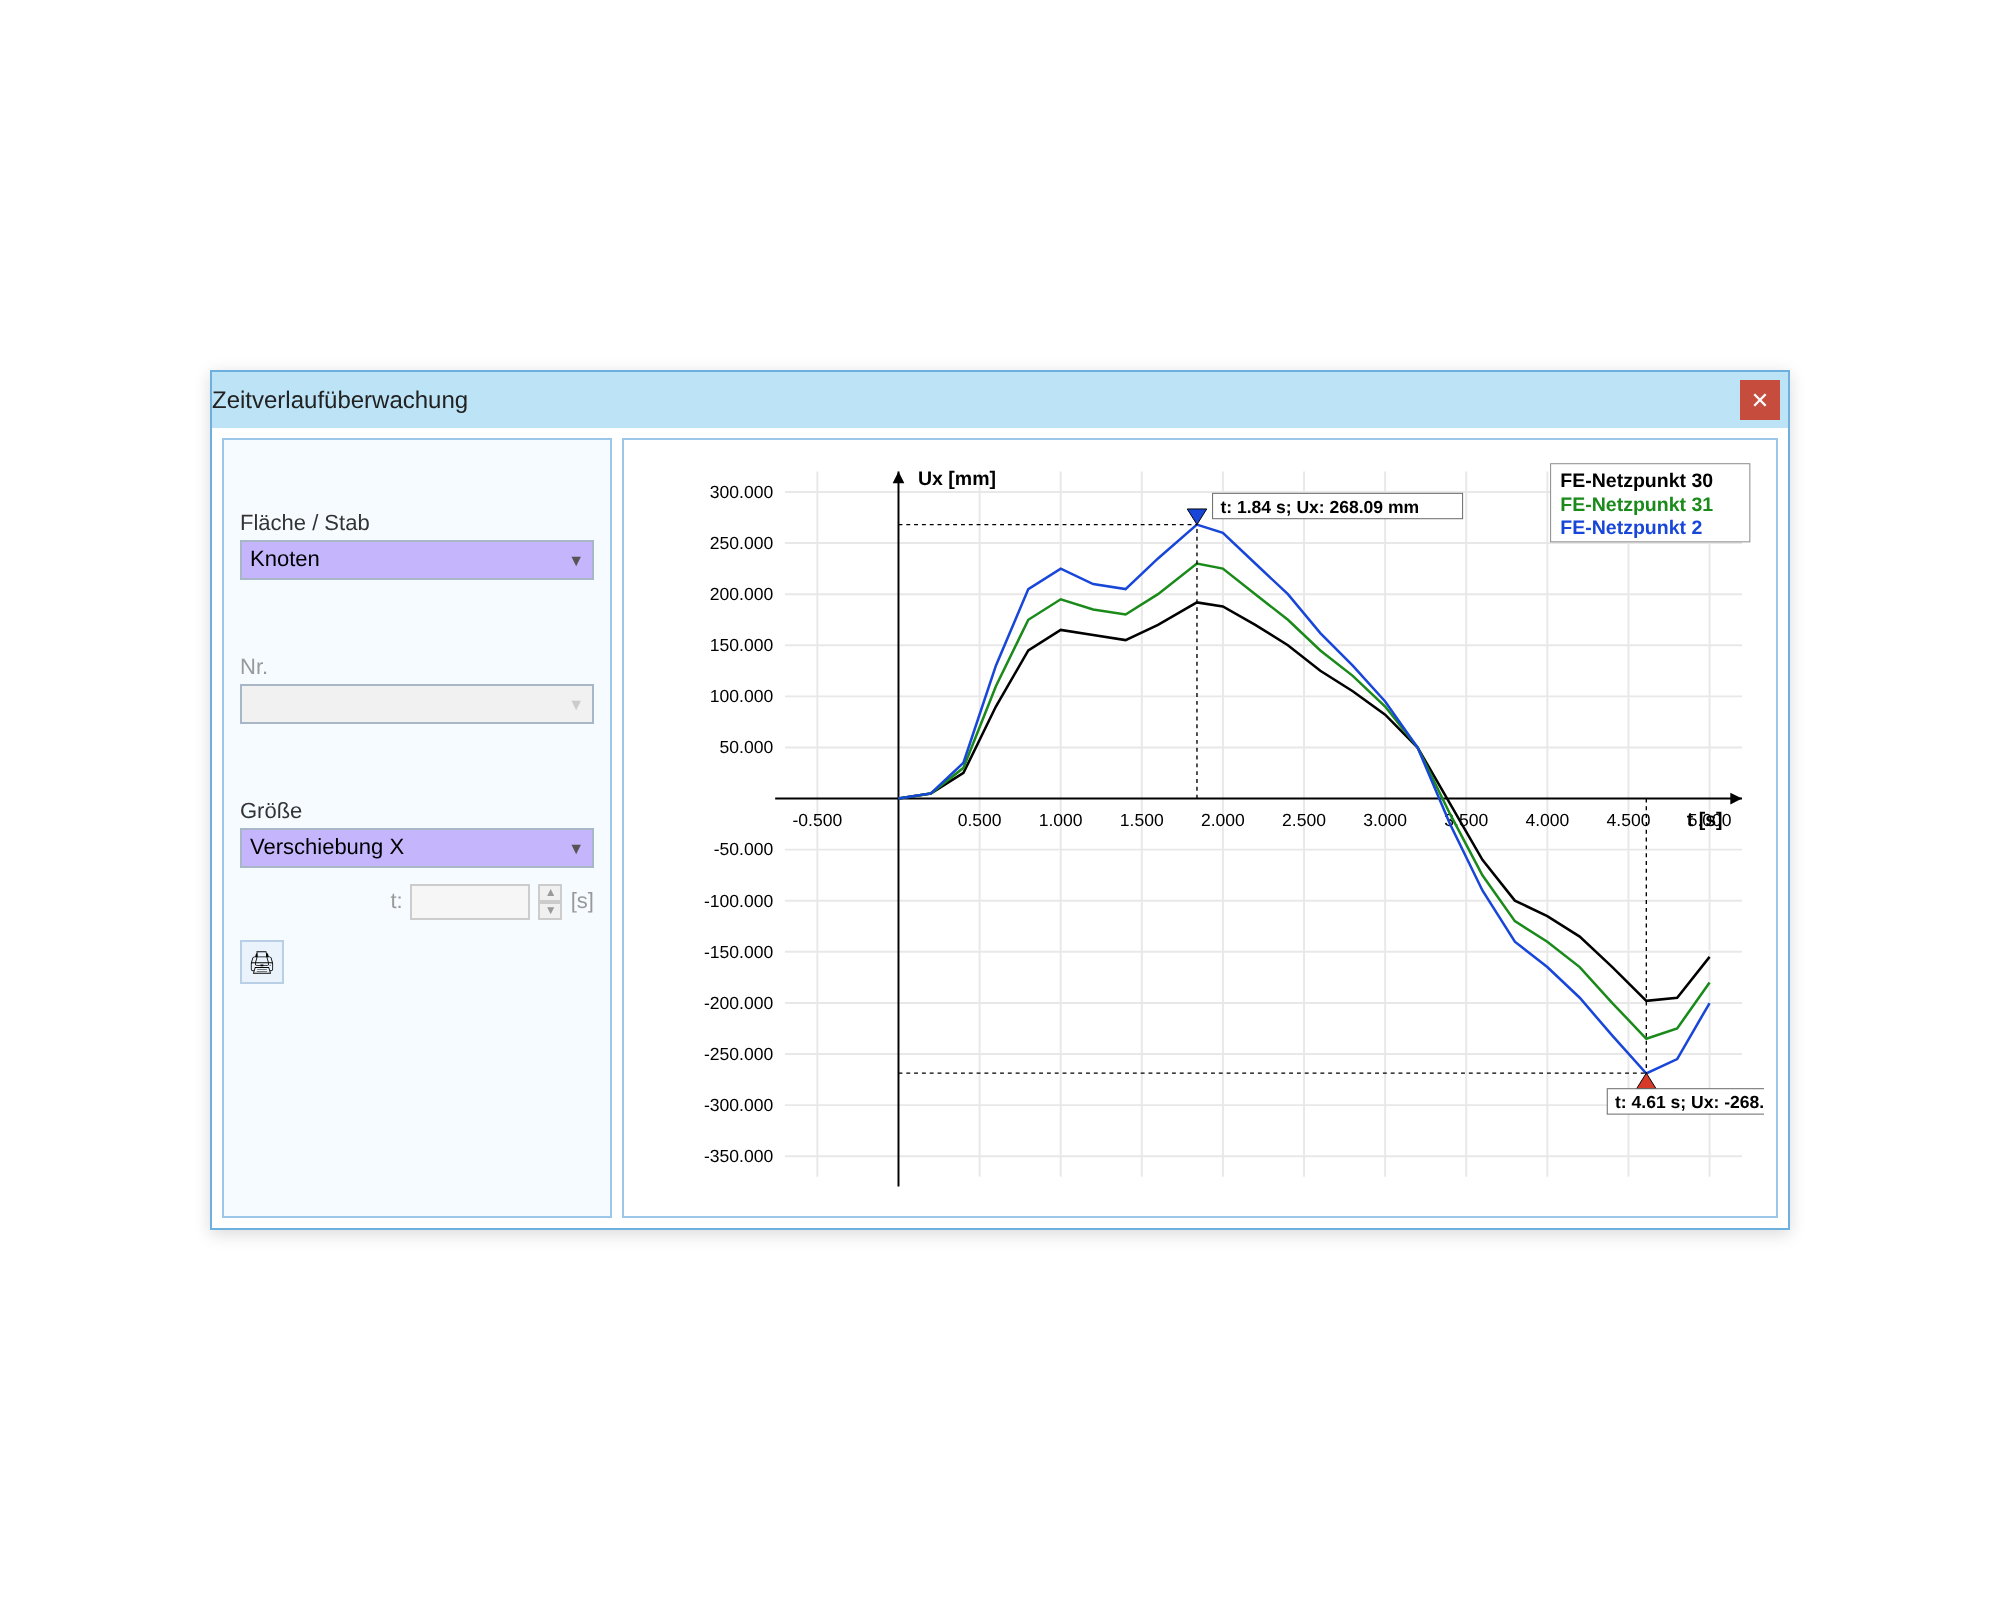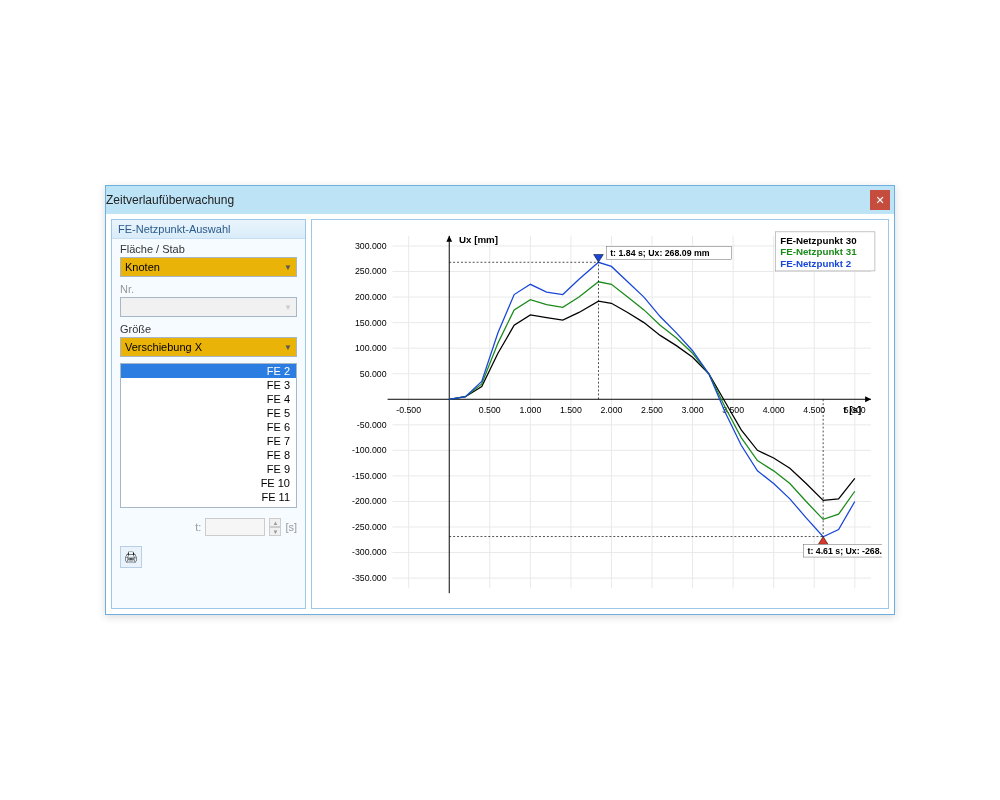--- a/index.html
+++ b/index.html
@@ -21,25 +21,25 @@
   }
   .content { display: flex; height: calc(100% - 28px); background: #fff; padding:5px;}
   .sidebar {
     width: 195px; border: 1px solid #9dc7e8; background: #f6fbff; display: flex; flex-direction: column;
     padding: 0;
   }
   .section-title {
     background: linear-gradient(#eaf4fc, #d9ecfa); color: #2a5a8a; padding: 3px 6px;
     border-bottom: 1px solid #c6dff2; font-size: 11px;
   }
-  .field { padding: 4px 8px 2px 8px; }
+  .field { padding: 4px 8px 2px 8px; margin-top: 32px; }
   .field-label { color: #333; margin-bottom: 2px; display: block; }
   .field-label.disabled { color: #999; }
   .select {
-    width: 100%; height: 20px; border: 1px solid #a7b7c7; background: #eab308;
+    width: 100%; height: 20px; border: 1px solid #a7b7c7; background: #c4b5fd;
     display: flex; align-items: center; justify-content: space-between; padding: 0 4px;
     cursor: pointer;
   }
   .select.disabled { background: #f1f1f1; color: #aaa; cursor: default; }
   .chev { font-size: 8px; color: #555; }
   .listbox {
     margin: 4px 8px; border: 1px solid #a7b7c7; background: #fff; height: 145px;
     overflow-y: scroll; position: relative;
   }
   .list-item { padding: 1px 6px; text-align: right; cursor: pointer; }
@@ -68,21 +68,20 @@
 
 <div class="window">
   <div class="titlebar">
     <span class="titlebar-text">Zeitverlaufüberwachung</span>
     <div class="close-btn">
       <span>✕</span>
     </div>
   </div>
   <div class="content">
     <div class="sidebar">
-      <div class="section-title">FE-Netzpunkt-Auswahl</div>
       <div class="field">
         <span class="field-label">Fläche / Stab</span>
         <div class="select">
           <span>Knoten</span>
           <span class="chev">▼</span>
         </div>
       </div>
       <div class="field">
         <span class="field-label disabled">Nr.</span>
         <div class="select disabled">
@@ -90,33 +89,20 @@
           <span class="chev" style="color:#ccc">▼</span>
         </div>
       </div>
       <div class="field">
         <span class="field-label">Größe</span>
         <div class="select">
           <span>Verschiebung X</span>
           <span class="chev">▼</span>
         </div>
       </div>
-      <div class="listbox" id="listbox">
-          <div class="list-item sel">FE 2</div>
-          <div class="list-item">FE 3</div>
-          <div class="list-item">FE 4</div>
-          <div class="list-item">FE 5</div>
-          <div class="list-item">FE 6</div>
-          <div class="list-item">FE 7</div>
-          <div class="list-item">FE 8</div>
-          <div class="list-item">FE 9</div>
-          <div class="list-item">FE 10</div>
-          <div class="list-item">FE 11</div>
-          <div class="list-item">FE 12</div>
-        </div>
       <div class="bottom-row">
         <span style="flex:1"></span>
         <span>t:</span>
         <div class="t-input"></div>
         <div class="spinner">
           <div class="spin-btn">▲</div>
           <div class="spin-btn">▼</div>
         </div>
         <span>[s]</span>
       </div>

